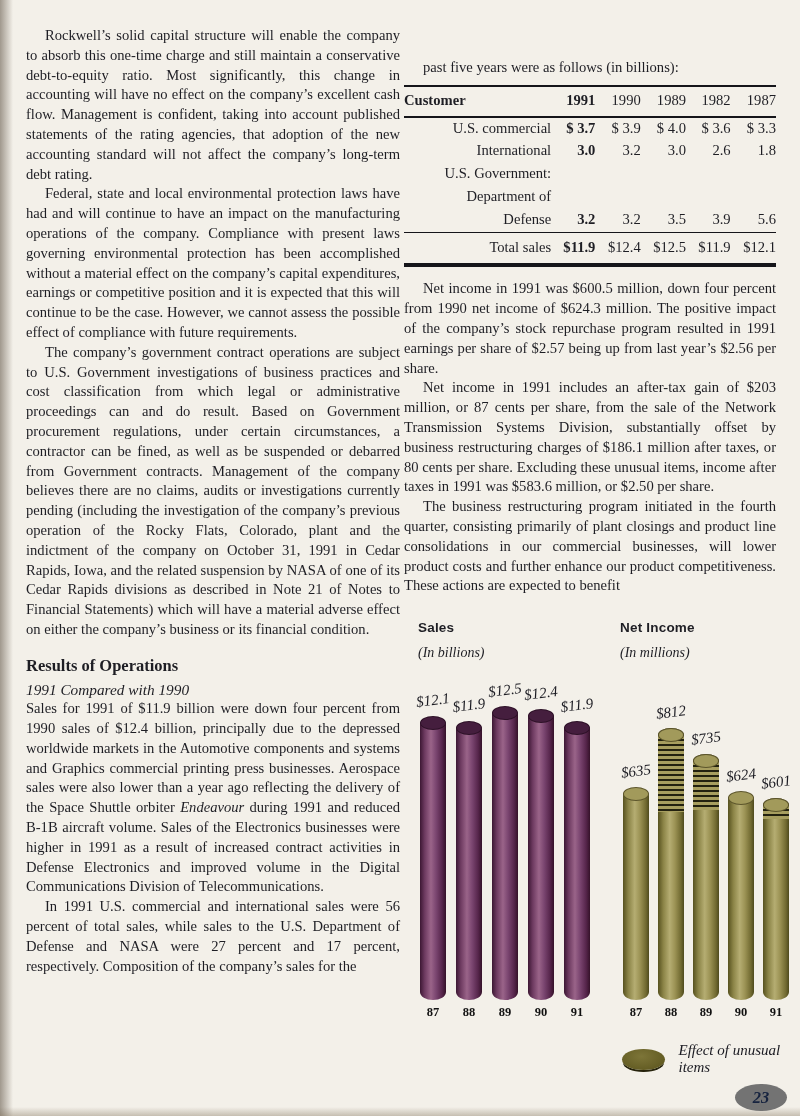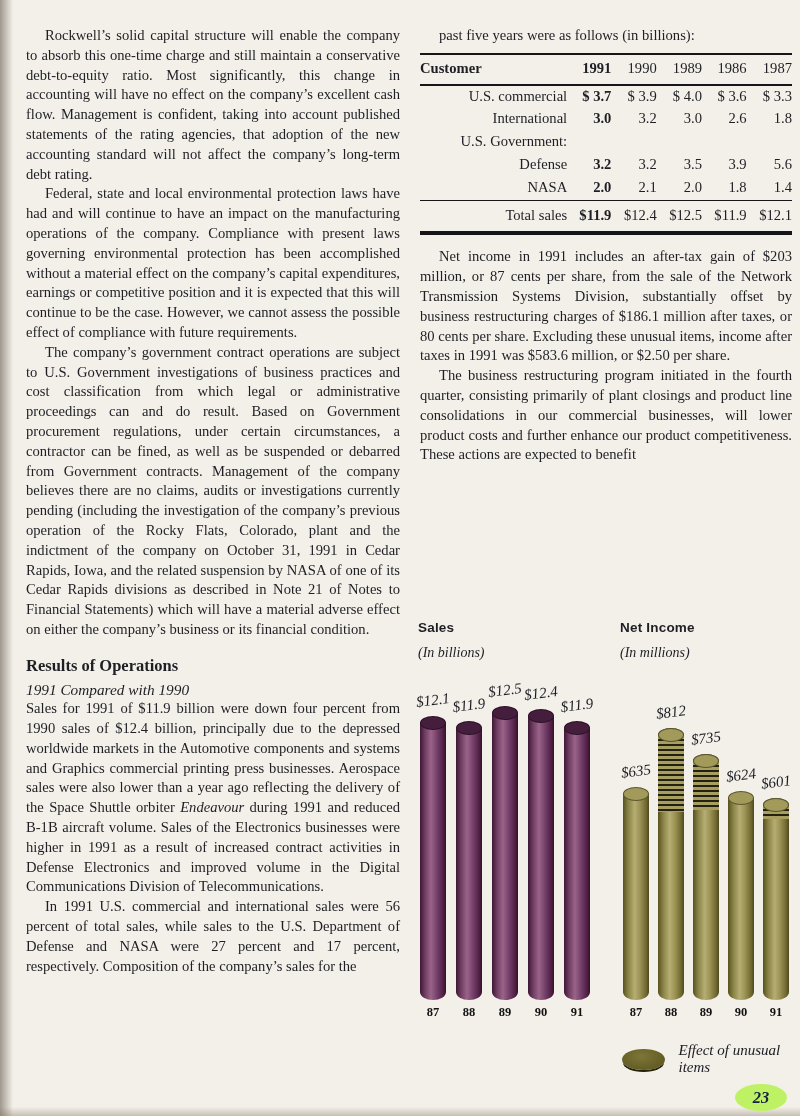--- a/index.html
+++ b/index.html
@@ -13,21 +13,21 @@
   }
   
   .gutter{position:absolute;left:0;top:0;bottom:0;width:13px;
     background:linear-gradient(90deg, rgba(92,80,66,.55), rgba(92,80,66,0));}
   .bottom-edge{position:absolute;left:0;right:0;bottom:0;height:9px;
     background:linear-gradient(180deg, rgba(125,108,86,0), rgba(125,108,86,.38));}
 
   
   .col{position:absolute;top:26px;font-size:14.6px;line-height:19.8px;text-align:justify;}
   .col-left{left:26px;width:374px;}
-  .col-right{left:420px;width:372px;}
+  .col-right{left:404px;width:372px;margin-top:32px;}
   .col p{margin:0;text-indent:19px;}
   .col p.flush{text-indent:0;}
   h2.results{font-size:16.5px;font-weight:bold;margin:16px 0 4px;text-align:left;}
   .subhead{font-style:italic;font-size:15.3px;text-align:left;}
 
   
   .intro-line{text-align:left;text-indent:0;margin:0;}
   table.sales{width:100%;border-collapse:collapse;margin:7px 0 12px;
     border-top:2.5px solid #15151a;border-bottom:4px solid #15151a;font-size:14.6px;}
   table.sales th{font-weight:normal;text-align:right;padding:4px 0 5px;border-bottom:2px solid #15151a;}
@@ -62,21 +62,21 @@
 
   
   .legend{position:absolute;left:622px;top:1046px;height:26px;display:flex;align-items:center;}
   .legend-coin{width:48px;height:21px;border-radius:50%;
     background:radial-gradient(ellipse at 45% 35%, #7d7538 0%, #645d24 70%, #56511d 100%);
     box-shadow:0 3px 0 -1px #26230c;margin-right:14px;}
   .legend-text{font-style:italic;font-size:15px;color:#1b1b22;}
 
   
   .page-badge{position:absolute;left:735px;top:1084px;width:52px;height:27px;border-radius:50%;
-    background:#bef264;display:flex;align-items:center;justify-content:center;}
+    background:#737373;display:flex;align-items:center;justify-content:center;}
   .page-badge span{font-style:italic;font-weight:bold;font-size:16.5px;color:#16233f;}
 </style>
 </head>
 <body>
 
 <div class="gutter"></div>
 <div class="bottom-edge"></div>
 
 <div class="col col-left">
   <p>Rockwell’s solid capital structure will enable the company to absorb this one-time charge and still maintain a conservative debt-to-equity ratio. Most significantly, this change in accounting will have no effect on the company’s excellent cash flow. Management is confident, taking into account published statements of the rating agencies, that adoption of the new accounting standard will not affect the company’s long-term debt rating.</p>
@@ -91,21 +91,21 @@
 <div class="col col-right">
   <p class="intro-line">past five years were as follows (in billions):</p>
 
   <table class="sales">
     <thead>
       <tr>
         <th class="lab">Customer</th>
         <th class="b">1991</th>
         <th>1990</th>
         <th>1989</th>
-        <th>1986</th>
+        <th>1982</th>
         <th>1987</th>
       </tr>
     </thead>
     <tbody>
       <tr>
         <td class="lab">U.S. commercial</td>
         <td class="b">$ 3.7</td>
         <td>$ 3.9</td>
         <td>$ 4.0</td>
         <td>$ 3.6</td>
@@ -121,46 +121,47 @@
       </tr>
       <tr>
         <td class="lab">U.S. Government:</td>
         <td></td>
           <td></td>
           <td></td>
           <td></td>
           <td></td>
       </tr>
       <tr>
+        <td class="lab ind1">Department of</td>
+        <td></td>
+          <td></td>
+          <td></td>
+          <td></td>
+          <td></td>
+      </tr>
+      <tr>
         <td class="lab ind2">Defense</td>
         <td class="b">3.2</td>
         <td>3.2</td>
         <td>3.5</td>
         <td>3.9</td>
         <td>5.6</td>
-      </tr>
-      <tr>
-        <td class="lab ind1">NASA</td>
-        <td class="b">2.0</td>
-        <td>2.1</td>
-        <td>2.0</td>
-        <td>1.8</td>
-        <td>1.4</td>
       </tr>
       <tr class="total">
         <td class="lab">Total sales</td>
         <td class="b">$11.9</td>
         <td>$12.4</td>
         <td>$12.5</td>
         <td>$11.9</td>
         <td>$12.1</td>
       </tr>
     </tbody>
   </table>
 
+  <p>Net income in 1991 was $600.5 million, down four percent from 1990 net income of $624.3 million. The positive impact of the company’s stock repurchase program resulted in 1991 earnings per share of $2.57 being up from last year’s $2.56 per share.</p>
   <p>Net income in 1991 includes an after-tax gain of $203 million, or 87 cents per share, from the sale of the Network Transmission Systems Division, substantially offset by business restructuring charges of $186.1 million after taxes, or 80 cents per share. Excluding these unusual items, income after taxes in 1991 was $583.6 million, or $2.50 per share.</p>
   <p>The business restructuring program initiated in the fourth quarter, consisting primarily of plant closings and product line consolidations in our commercial businesses, will lower product costs and further enhance our product competitiveness. These actions are expected to benefit</p>
 </div>
 
 <div class="chart" id="sales-chart">
   <div class="chart-title">Sales</div>
   <div class="chart-sub">(In billions)</div>
   <div class="bars">
       <div class="cyl purple" style="left: 2px; bottom: 20px; height: 283px;">
         <div class="cap purple"></div>

